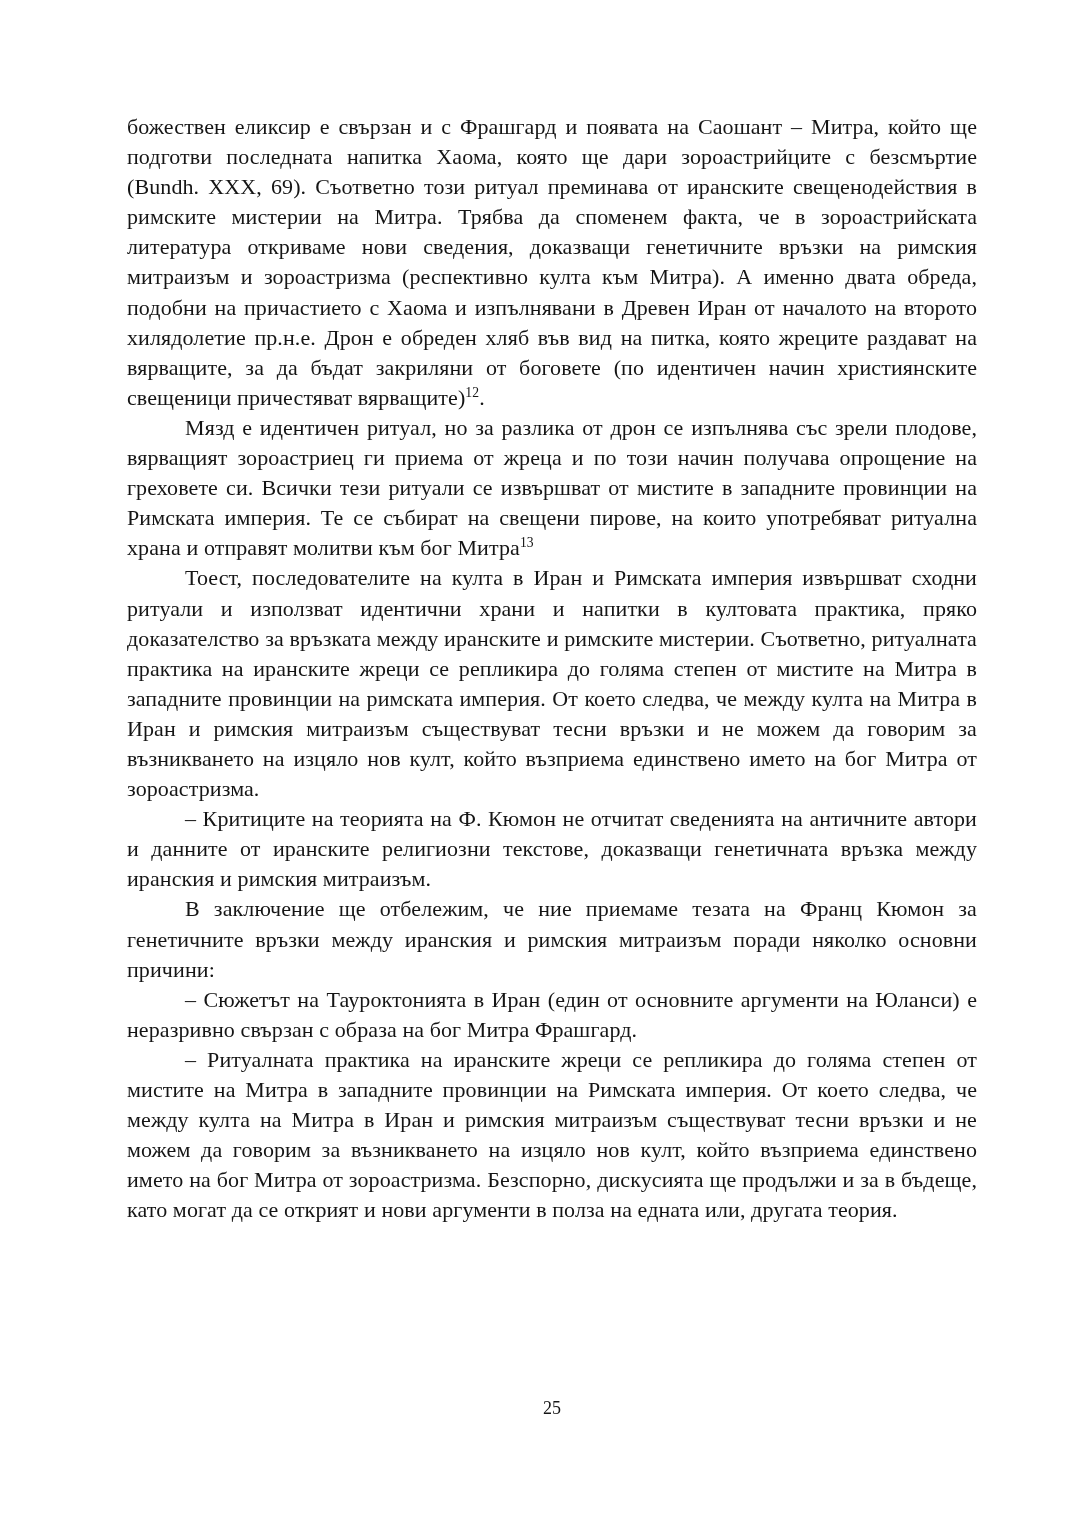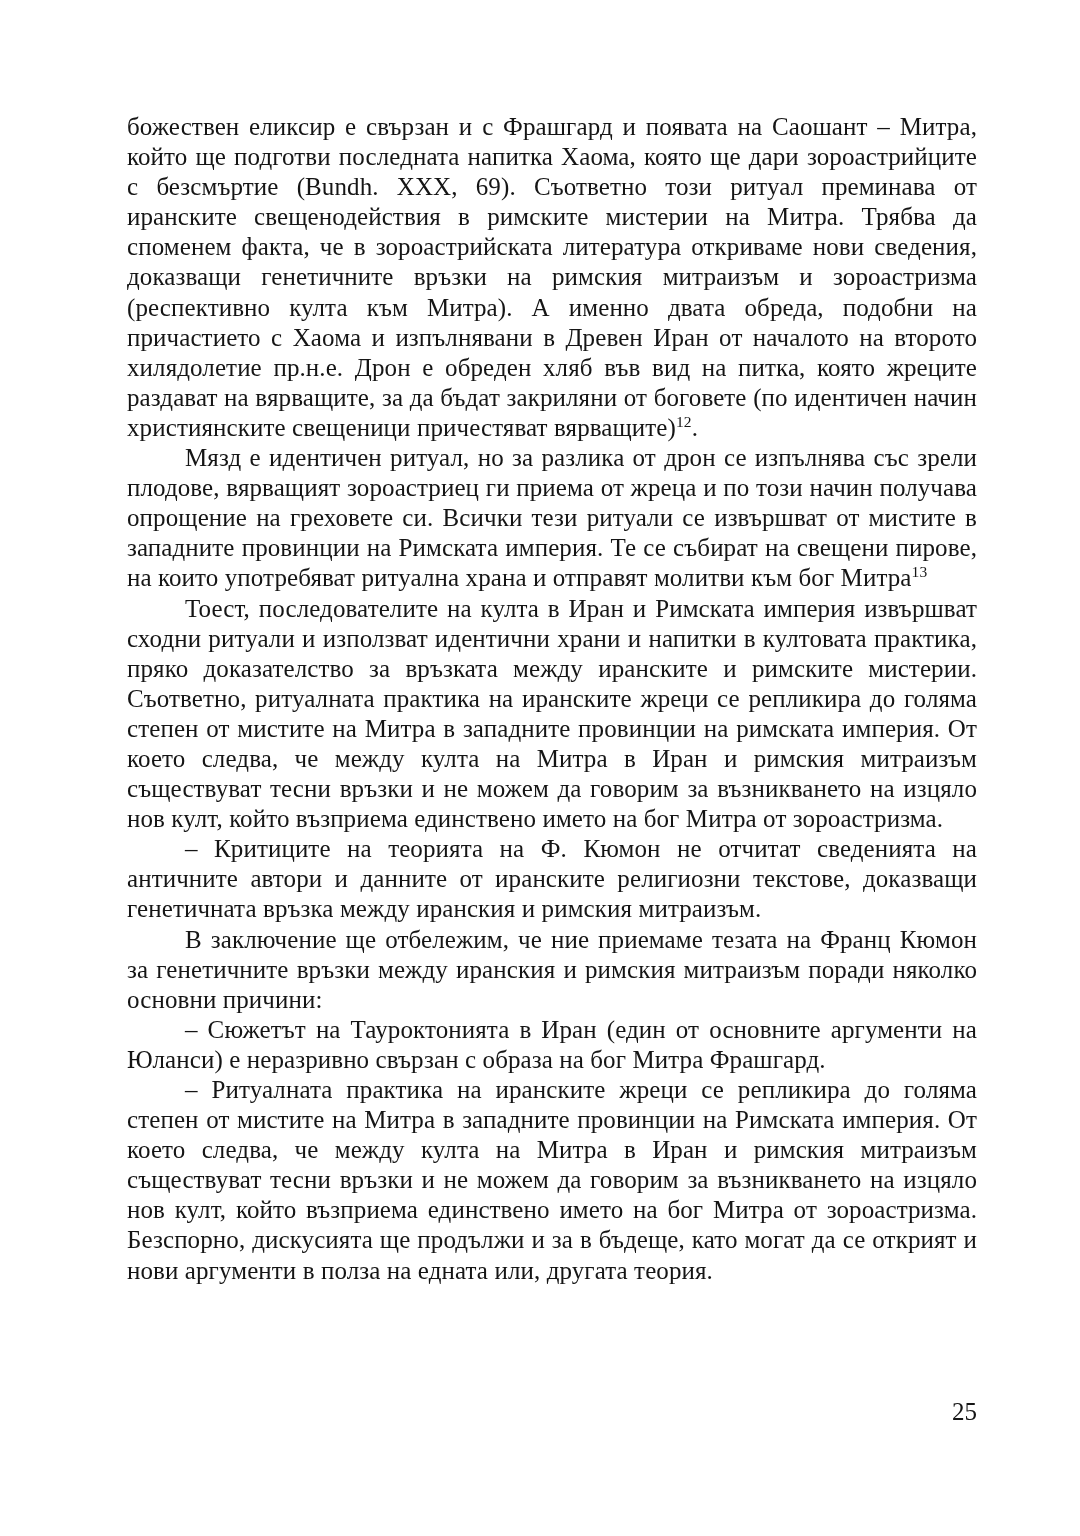--- a/index.html
+++ b/index.html
@@ -14,21 +14,21 @@
     background: #ffffff;
     overflow: hidden;
     font-family: "Liberation Serif", "DejaVu Serif", serif;
     color: #151515;
   }
   .text-block {
     position: absolute;
     left: 127px;
     top: 112px;
     width: 850px;
-    font-size: 25px;
+    font-size: 22px;
     line-height: 30.1px;
     text-align: justify;
     letter-spacing: 0.1px;
   }
   .para {
     margin: 0;
     padding: 0;
   }
   .para.indent {
     text-indent: 58px;
@@ -36,22 +36,22 @@
   sup.fnref {
     font-size: 0.62em;
     line-height: 0;
     vertical-align: super;
   }
   .page-number {
     position: absolute;
     left: 127px;
     width: 850px;
     top: 1398px;
-    text-align: right;
-    font-size: 25px;
+    text-align: center;
+    font-size: 18px;
     color: #151515;
   }
 </style>
 </head>
 <body>
 
 <div class="page">
   <main class="text-block">
       <p class="para"><span>божествен еликсир е свързан и с Фрашгард и появата на Саошант – Митра, който ще подготви последната напитка Хаома, която ще дари зороастрийците с безсмъртие (Bundh. XXX, 69). Съответно този ритуал преминава от иранските свещенодействия в римските мистерии на Митра. Трябва да споменем факта, че в зороастрийската литература откриваме нови сведения, доказващи генетичните връзки на римския митраизъм и зороастризма (респективно култа към Митра). А именно двата обреда, подобни на причастието с Хаома и изпълнявани в Древен Иран от началото на второто хилядолетие пр.н.е. Дрон е обреден хляб във вид на питка, която жреците раздават на вярващите, за да бъдат закриляни от боговете (по идентичен начин християнските свещеници причестяват вярващите)</span><sup class="fnref">12</sup><span>.</span></p>
       <p class="para indent"><span>Мязд е идентичен ритуал, но за разлика от дрон се изпълнява със зрели плодове, вярващият зороастриец ги приема от жреца и по този начин получава опрощение на греховете си. Всички тези ритуали се извършват от мистите в западните провинции на Римската империя. Те се събират на свещени пирове, на които употребяват ритуална храна и отправят молитви към бог Митра</span><sup class="fnref">13</sup></p>

